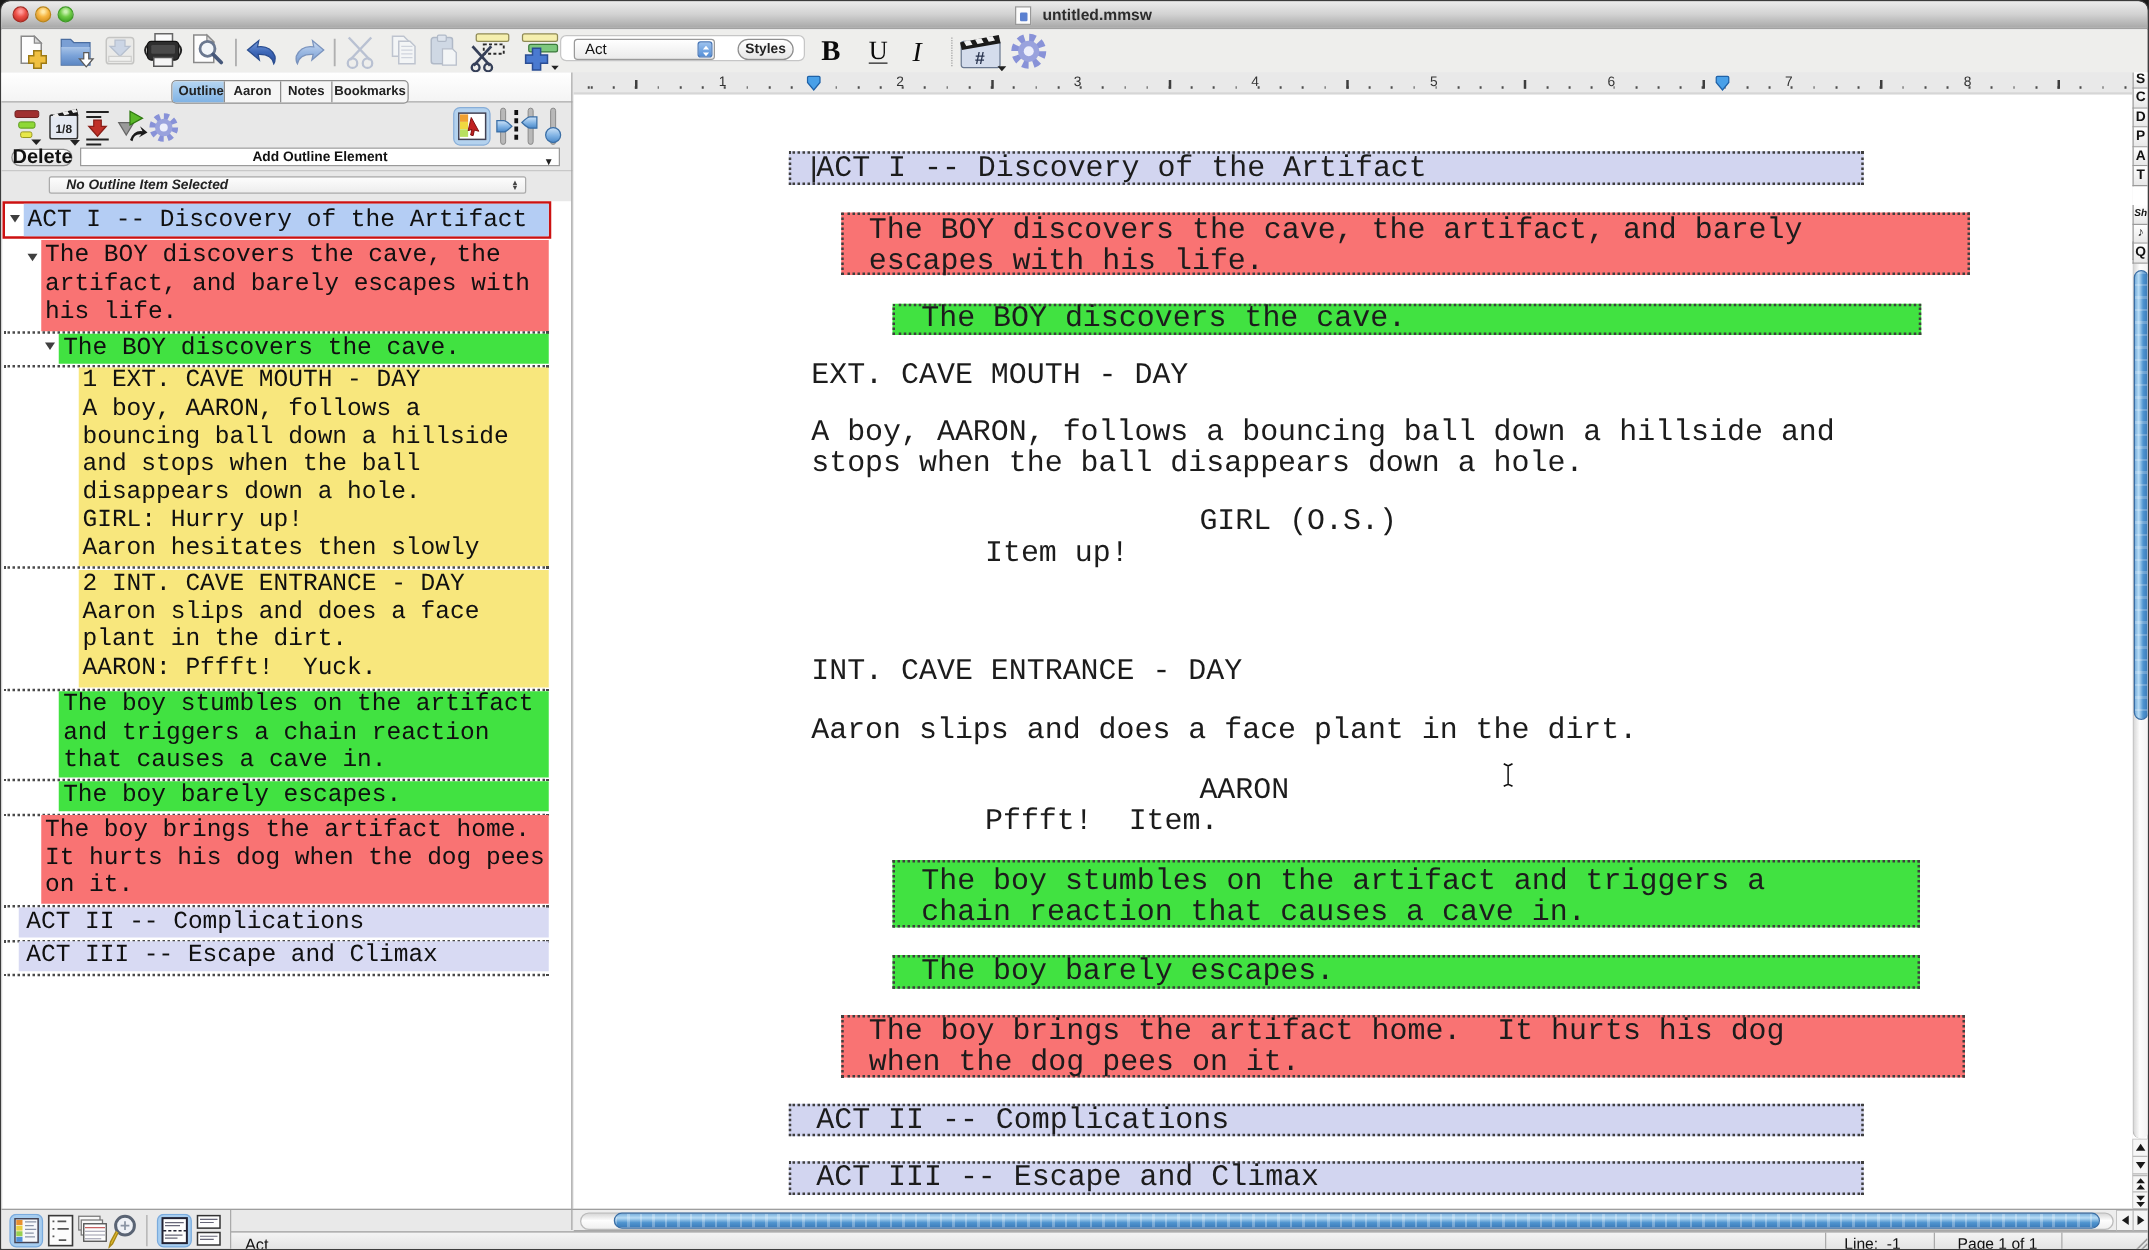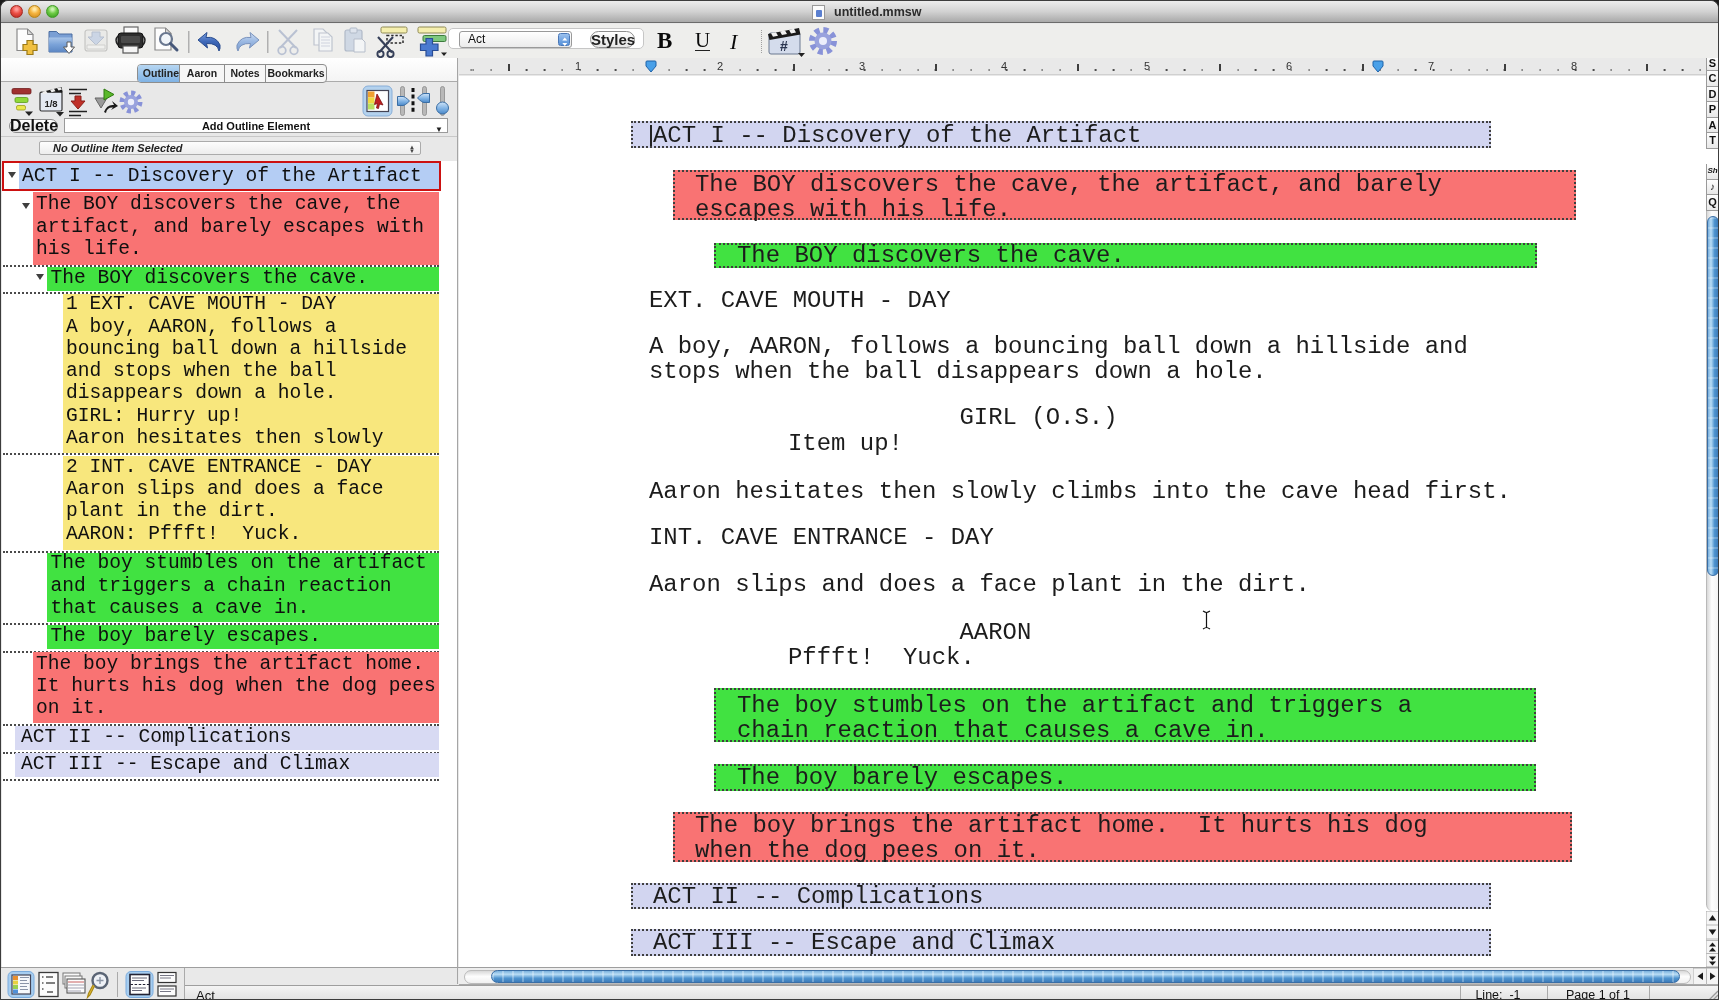--- a/index.html
+++ b/index.html
@@ -177,21 +177,21 @@
       </defs>
     </svg>
 
     <div class="abs" style="left:447px; top:3.5px; width:196px; height:21.5px; background:#fff; border:1px solid #c6c6c6; border-radius:5px;"></div>
     <div class="abs" style="left:458px; top:6.5px; width:113px; height:17px; background:linear-gradient(#fff,#ebebeb); border:1px solid #9a9a9a; border-radius:3px; font-size:12px; color:#111; line-height:15px; padding-left:8px;">Act</div>
     <div class="abs" style="left:556.5px; top:8.5px; width:12.5px; height:13px; background:linear-gradient(#9cc2ee,#5690d8); border:1px solid #4a78b8; border-radius:2.5px;">
       <svg width="12" height="12" viewBox="0 0 12 12">
           <path d="M5.8 1.5 L8.3 4.5 L3.3 4.5 Z M5.8 10 L8.3 7 L3.3 7 Z" fill="#fff"></path>
         </svg>
     </div>
-    <div class="abs" style="left:589px; top:7px; width:45px; height:16.5px; background:linear-gradient(#fff,#e6e6e6); border:1px solid #8e8e8e; border-radius:8.5px; font-size:15px; font-weight:bold; color:#222; text-align:center; line-height:15px;">Styles</div>
+    <div class="abs" style="left:589px; top:7px; width:45px; height:16.5px; background:linear-gradient(#fff,#e6e6e6); border:1px solid #8e8e8e; border-radius:8.5px; font-size:11px; font-weight:bold; color:#222; text-align:center; line-height:15px;">Styles</div>
     <div class="abs" style="left:656px; top:4px; font-family:'Liberation Serif',serif; font-size:23px; font-weight:bold; color:#0a0a0a;">B</div>
     <div class="abs" style="left:694px; top:6px; font-family:'Liberation Serif',serif; font-size:21px; color:#0a0a0a; border-bottom:1.5px solid #222; line-height:20px;">U</div>
     <div class="abs" style="left:729px; top:5px; font-family:'Liberation Serif',serif; font-size:22px; font-style:italic; color:#0a0a0a;">I</div>
     <div class="abs" style="left:760px; top:6px; width:1px; height:23px; border-left:1.5px dotted #a0a0a0;"></div>
     <svg class="abs" style="left:766px; top:2px;" width="40" height="31" viewBox="0 0 40 31">
       <rect x="2" y="7" width="31" height="21" rx="2" fill="#d4dcec" stroke="#6a7890" stroke-width="1"></rect>
       <path d="M1 8 L32 2 L33.5 8.5 L2.5 14 Z" fill="#1a1a1a"></path>
       <path d="M4 7.2 L9 6.2 L11 9.8 L6 10.8 Z M13 5.5 L18 4.5 L20 8.1 L15 9.1 Z M22 3.8 L27 2.8 L29 6.4 L24 7.4 Z" fill="#f0f0f0"></path>
       <text x="17" y="25" font-family="Liberation Sans" font-size="14" font-weight="bold" fill="#2a3550" text-anchor="middle">#</text>
       <path d="M31 27 L38 27 L34.5 31 Z" fill="#222"></path>
@@ -362,25 +362,24 @@
     <div class="hbar" style="left:214px; top:94px; width:903px; height:50px; background:#f97373;"></div>
     <div class="dline" style="left:236px; top:95.5px;">The BOY discovers the cave, the artifact, and barely<br>escapes with his life.</div>
 
     <div class="hbar" style="left:255px; top:167px; width:823px; height:25px; background:#41e241;"></div>
     <div class="dline" style="left:278px; top:167px;">The BOY discovers the cave.</div>
 
     <div class="dline" style="left:190px; top:211.5px;">EXT. CAVE MOUTH - DAY</div>
     <div class="dline" style="left:190px; top:257.5px;">A boy, AARON, follows a bouncing ball down a hillside and<br>stops when the ball disappears down a hole.</div>
     <div class="dline" style="left:500.5px; top:328.5px;">GIRL (O.S.)</div>
     <div class="dline" style="left:329px; top:354.5px;">Item up!</div>
-    <div class="dline" style="left:190px; top:402.5px;">Aaron hesitates then slowly climbs into the cave head first.</div>
     <div class="dline" style="left:190px; top:448.5px;">INT. CAVE ENTRANCE - DAY</div>
     <div class="dline" style="left:190px; top:495.5px;">Aaron slips and does a face plant in the dirt.</div>
     <div class="dline" style="left:500.5px; top:543.5px;">AARON</div>
-    <div class="dline" style="left:329px; top:568.5px;">Pffft!  Yuck.</div>
+    <div class="dline" style="left:329px; top:568.5px;">Pffft!  Item.</div>
 
     <svg class="abs" style="left:742px; top:534px;" width="11" height="20" viewBox="0 0 11 20">
       <path d="M2 1 Q4.5 2.5 5.5 2.5 Q6.5 2.5 9 1 M5.5 2.5 L5.5 17.5 M2 19 Q4.5 17.5 5.5 17.5 Q6.5 17.5 9 19" stroke="#111" stroke-width="1.2" fill="none"></path>
     </svg>
 
     <div class="hbar" style="left:255px; top:612px; width:822px; height:54px; background:#41e241;"></div>
     <div class="dline" style="left:278px; top:616.5px;">The boy stumbles on the artifact and triggers a<br>chain reaction that causes a cave in.</div>
 
     <div class="hbar" style="left:255px; top:688px; width:822px; height:27px; background:#41e241;"></div>
     <div class="dline" style="left:278px; top:689px;">The boy barely escapes.</div>

